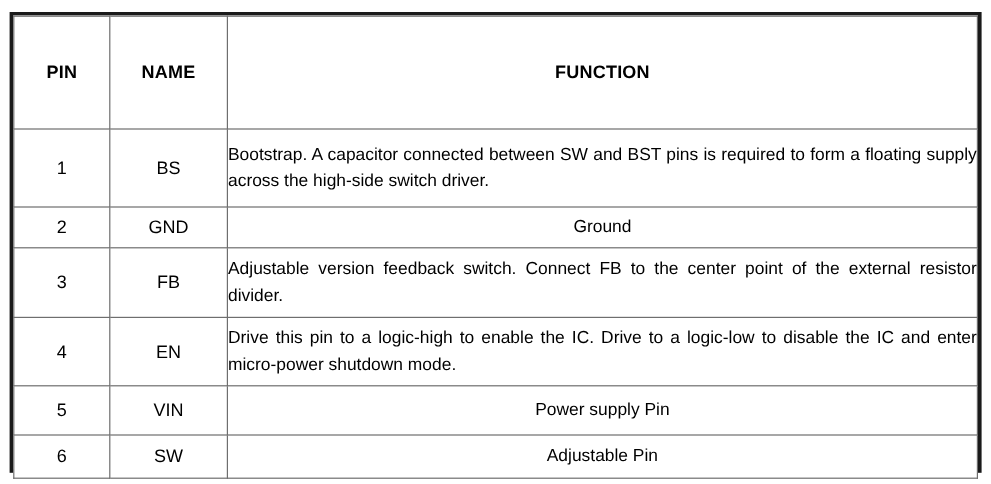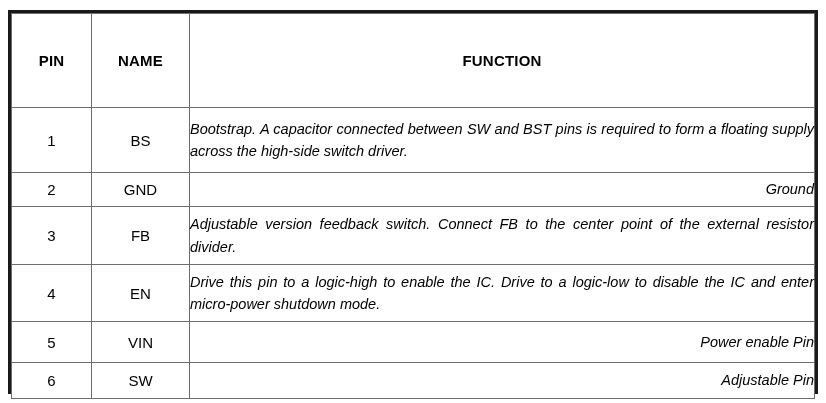--- a/index.html
+++ b/index.html
@@ -73,37 +73,36 @@
     font-size: 15px;
     font-weight: normal;
   }
 
   td.cell-function {
     text-align: justify;
     text-justify: inter-word;
     font-size: 14.5px;
     line-height: 1.52;
     padding: 3px 9px 3px 11px;
-    font-style: italic;
   }
   td.cell-function .fn-text {
     display: block;
   }
 
   
   tr.r1 td { height: 64px; }
   tr.r2 td { height: 33px; }
   tr.r3 td { height: 57px; }
   tr.r4 td { height: 56px; }
   tr.r5 td { height: 40px; }
   tr.r6 td { height: 35px; }
 
   
   td.cell-function.single-line {
-    text-align: right;
+    text-align: center;
   }
 </style>
 </head>
 <body>
 
 <div id="page">
 
   <div class="pin-table-wrap">
     <table class="pin-table">
       <colgroup>
@@ -151,21 +150,21 @@
           <td class="cell-name">EN</td>
           <td class="cell-function">
             <span class="fn-text">Drive this pin to a logic-high to enable the IC. Drive to a logic-low to disable the IC and enter micro-power shutdown mode.</span>
           </td>
         </tr>
 
         <tr class="r5">
           <td class="cell-pin">5</td>
           <td class="cell-name">VIN</td>
           <td class="cell-function single-line">
-            <span class="fn-text">Power enable Pin</span>
+            <span class="fn-text">Power supply Pin</span>
           </td>
         </tr>
 
         <tr class="r6">
           <td class="cell-pin">6</td>
           <td class="cell-name">SW</td>
           <td class="cell-function single-line">
             <span class="fn-text">Adjustable Pin</span>
           </td>
         </tr>

